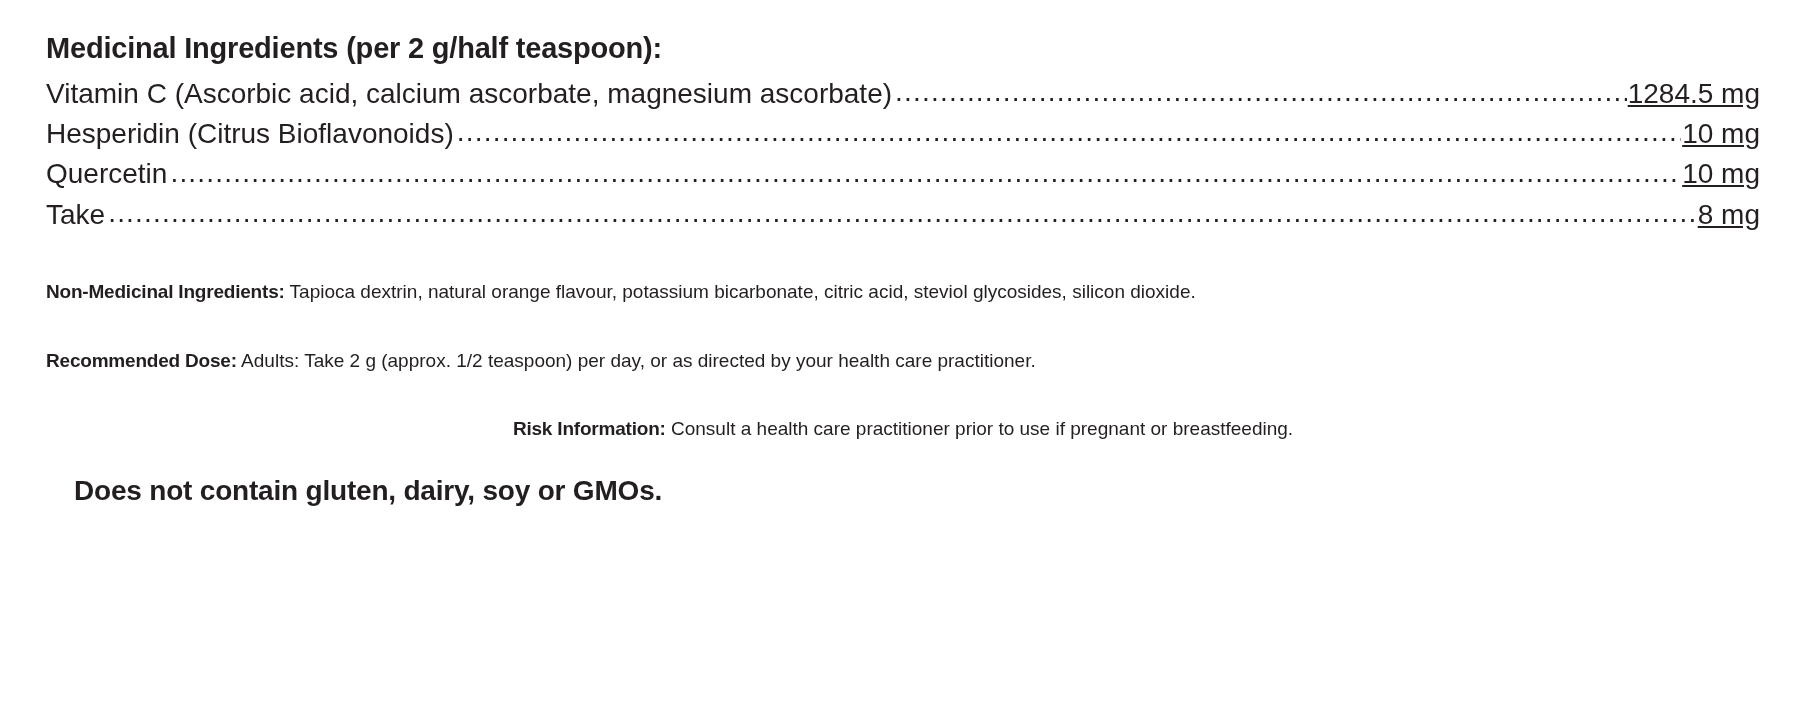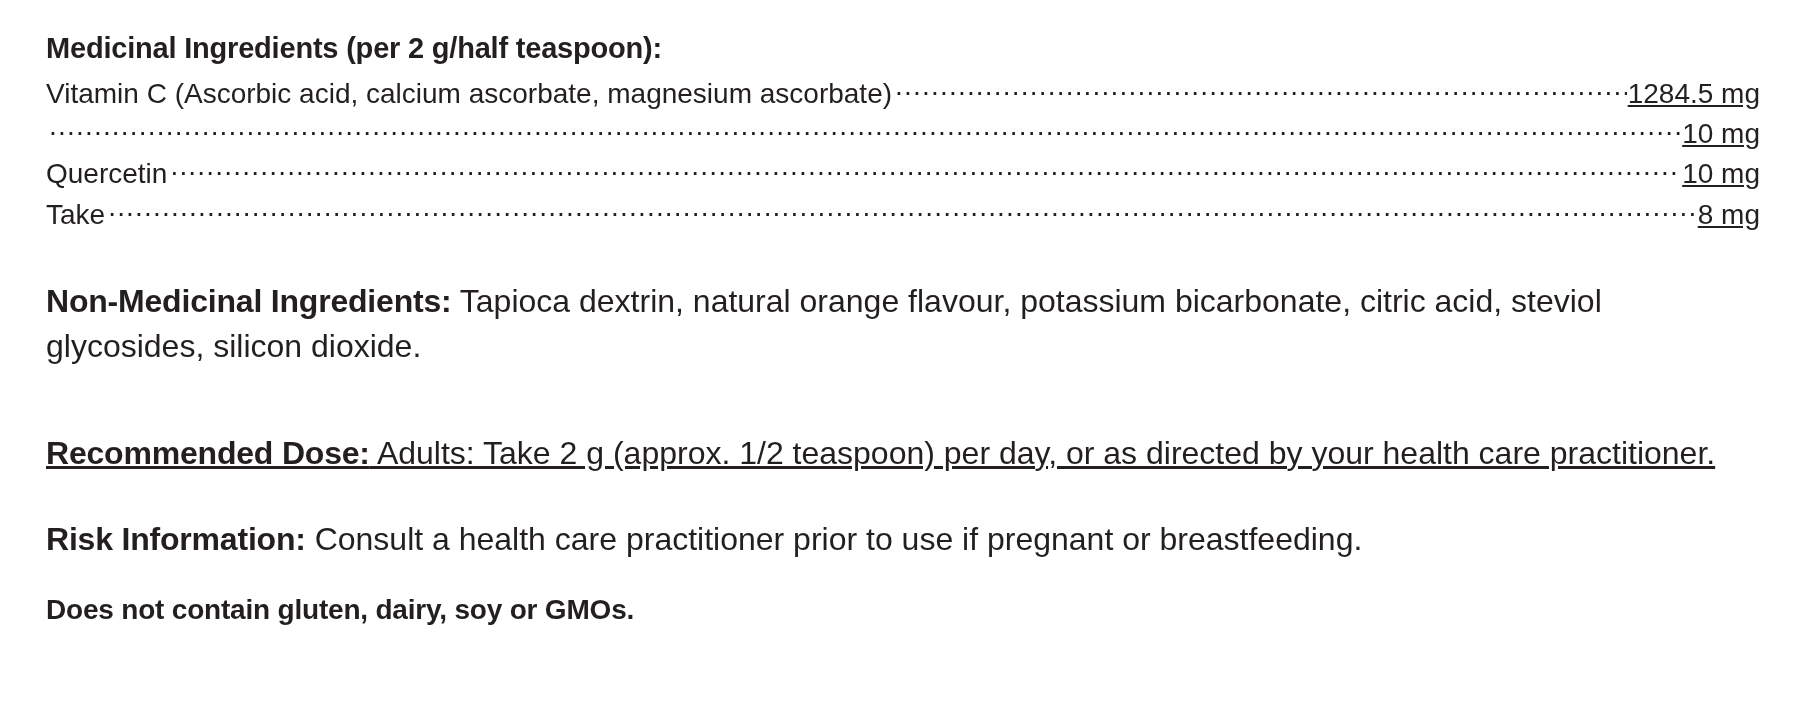--- a/index.html
+++ b/index.html
@@ -31,21 +31,21 @@
     margin: 0 0 6px 0;
   }
 
   .ingredient-list {
     margin: 0;
     padding: 0;
     list-style: none;
   }
   .ingredient-row {
     display: flex;
-    align-items: center;
+    align-items: flex-end;
     font-size: 28px;
     line-height: 1.44;
     white-space: nowrap;
   }
   .ingredient-name {
     flex: 0 0 auto;
   }
   .leader {
     flex: 1 1 auto;
     overflow: hidden;
@@ -63,53 +63,55 @@
     left: 0;
     bottom: 0.06em;
     white-space: nowrap;
   }
   .ingredient-amount {
     flex: 0 0 auto;
     text-decoration: underline;
   }
 
   .para {
-    font-size: 32px;
+    font-size: 19px;
     line-height: 1.4;
     margin: 0;
   }
   .para.gap-one { margin-top: 44px; }
-  .para.gap-two { margin-top: 62px; text-decoration: underline; }
-  .para.gap-three { margin-top: 42px; }
+  .para.gap-two { margin-top: 42px; }
+  .para.gap-three { margin-top: 42px; text-align: center; }
   .para-label {
     font-weight: bold;
     letter-spacing: -0.2px;
   }
   .para-text { font-weight: normal; }
   .statement {
     font-size: 28px;
     font-weight: bold;
     letter-spacing: -0.2px;
     line-height: 1.4;
+    margin-left: 28px;
   }
 </style>
 </head>
 <body>
 
 <div class="label-panel">
 
   <div class="heading">Medicinal Ingredients (per 2 g/half teaspoon):</div>
 
   <ul class="ingredient-list">
     <li class="ingredient-row">
       <span class="ingredient-name">Vitamin C (Ascorbic acid, calcium ascorbate, magnesium ascorbate)</span>
       <span class="leader"></span>
       <span class="ingredient-amount">1284.5 mg</span>
     </li>
     <li class="ingredient-row">
+      <span class="ingredient-name">Hesperidin (Citrus Bioflavonoids)</span>
       <span class="leader"></span>
       <span class="ingredient-amount">10 mg</span>
     </li>
     <li class="ingredient-row">
       <span class="ingredient-name">Quercetin</span>
       <span class="leader"></span>
       <span class="ingredient-amount">10 mg</span>
     </li>
     <li class="ingredient-row">
       <span class="ingredient-name">Take</span>

